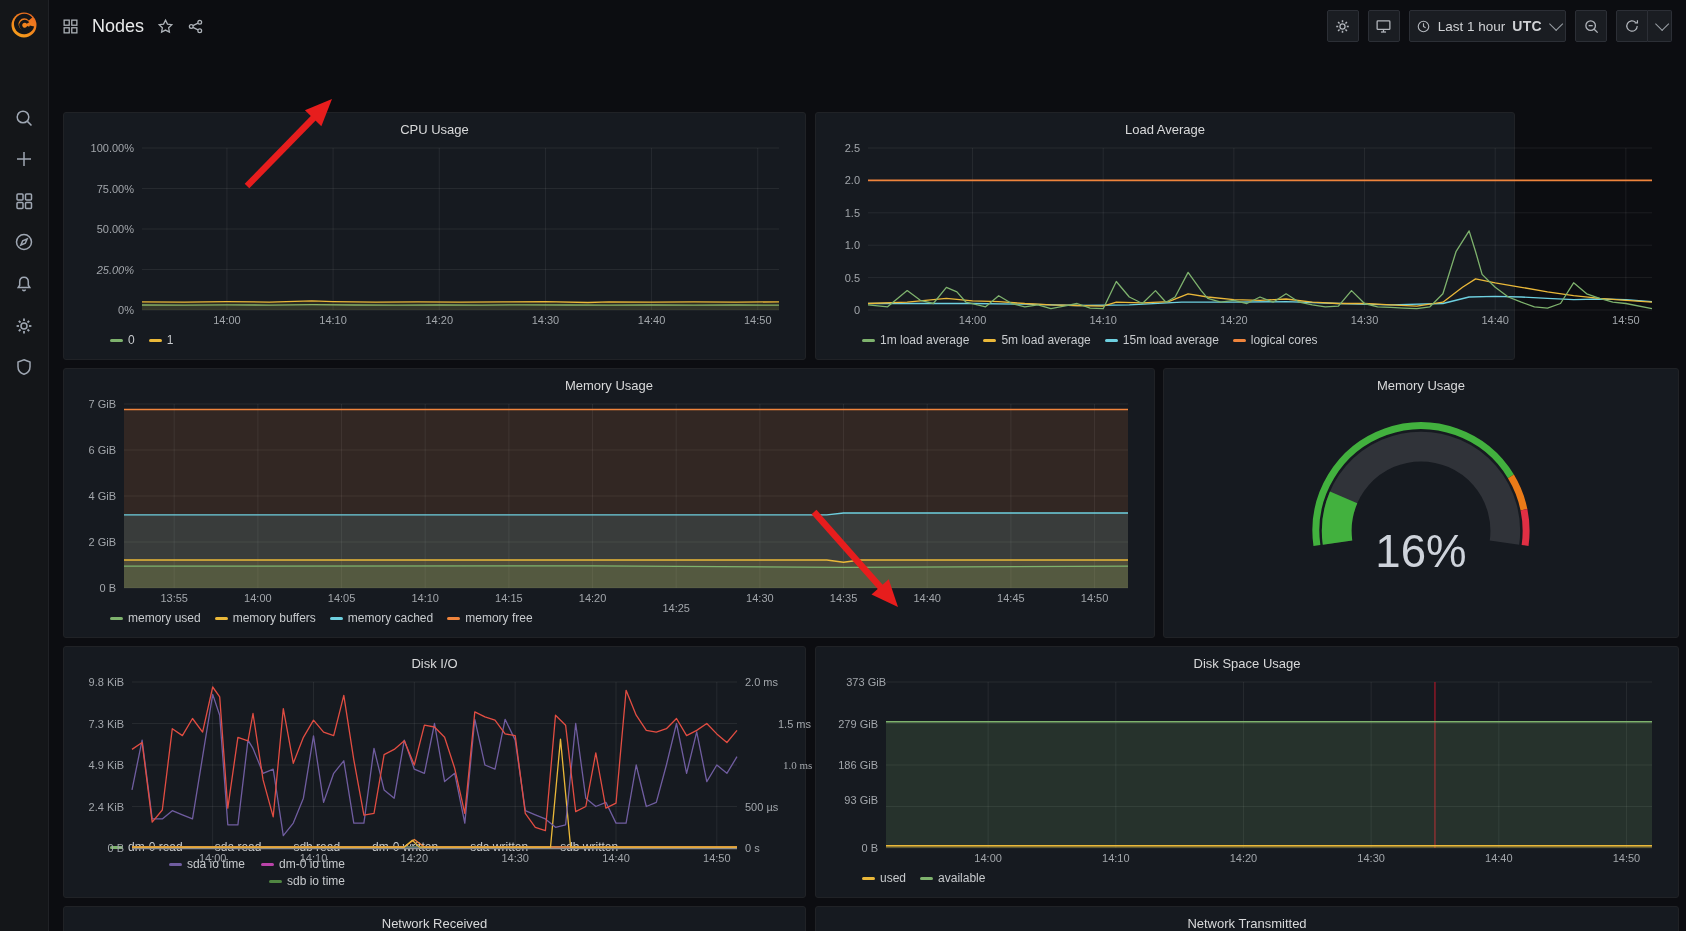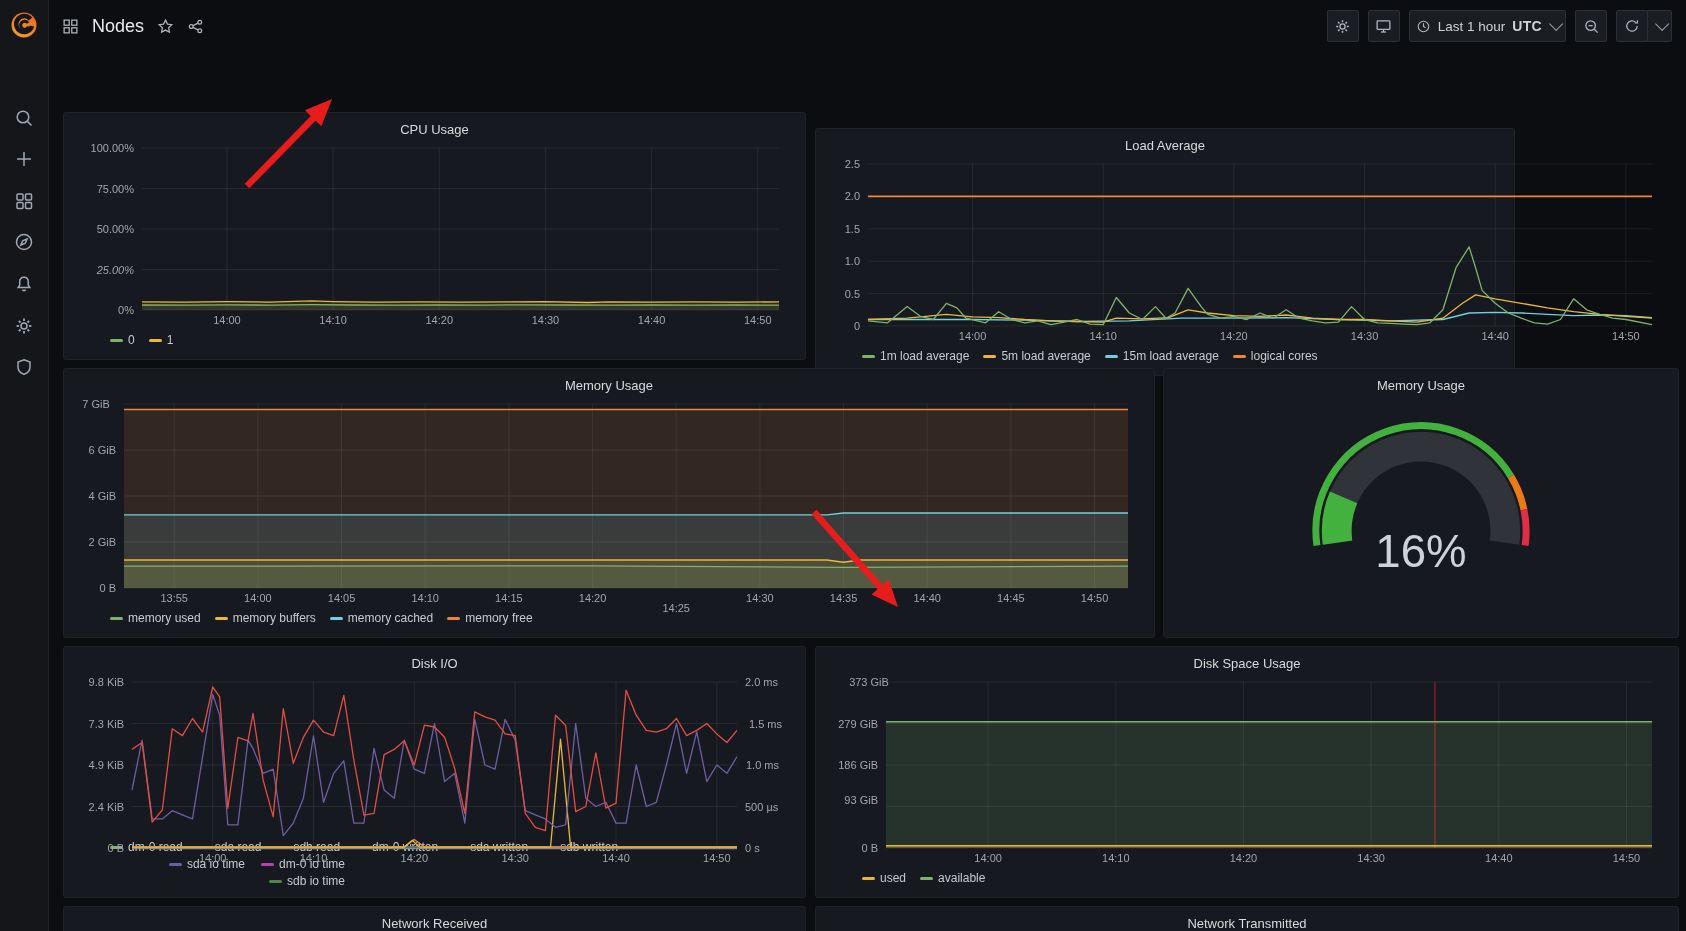--- a/index.html
+++ b/index.html
@@ -245,21 +245,21 @@
             <span>0</span>
           </div>
           <div class="lg-item">
             <span class="lg-swatch" style="background: rgb(234, 184, 57);"></span>
             <span>1</span>
           </div>
         </div>
       </div>
   </section>
 
-  <section class="panel" style="left:815px;top:128px;width:700px;height:248px">
+  <section class="panel" style="left:815px;top:112px;width:700px;height:248px">
     <div class="panel-title">Load Average</div>
     <div class="chart-wrap">
         <svg width="838" height="191" class="plot">
           <line x1="40" y1="170" x2="824" y2="170" stroke="rgba(255,255,255,0.07)" stroke-width="1"></line>
           <line x1="40" y1="137.6" x2="824" y2="137.6" stroke="rgba(255,255,255,0.07)" stroke-width="1"></line>
           <line x1="40" y1="105.2" x2="824" y2="105.2" stroke="rgba(255,255,255,0.07)" stroke-width="1"></line>
           <line x1="40" y1="72.8" x2="824" y2="72.8" stroke="rgba(255,255,255,0.07)" stroke-width="1"></line>
           <line x1="40" y1="40.400000000000006" x2="824" y2="40.400000000000006" stroke="rgba(255,255,255,0.07)" stroke-width="1"></line>
           <line x1="40" y1="8" x2="824" y2="8" stroke="rgba(255,255,255,0.07)" stroke-width="1"></line>
           <line x1="144.53333333333333" y1="8" x2="144.53333333333333" y2="170" stroke="rgba(255,255,255,0.07)" stroke-width="1"></line>
@@ -335,21 +335,21 @@
           <path d="M48.0 118.9L750.8 118.9L767.5 117.0L1052.0 117.0" fill="none" stroke="#6ED0E0" stroke-width="1.3" stroke-linejoin="round"></path>
           <path d="M48.0 163.9L750.8 163.9L767.5 166.2L784.3 163.9L1052.0 163.9L1052 192L48 192Z" fill="#EAB839" fill-opacity="0.13" stroke="none"></path>
           <path d="M48.0 163.9L750.8 163.9L767.5 166.2L784.3 163.9L1052.0 163.9" fill="none" stroke="#EAB839" stroke-width="1.5" stroke-linejoin="round"></path>
           <path d="M48.0 170.2L516.5 169.9L767.5 171.3L1052.0 170.2L1052 192L48 192Z" fill="#7EB26D" fill-opacity="0.13" stroke="none"></path>
           <path d="M48.0 170.2L516.5 169.9L767.5 171.3L1052.0 170.2" fill="none" stroke="#7EB26D" stroke-width="1.3" stroke-linejoin="round"></path>
         </svg>
         <div class="tick" style="left: 0px; width: 40px; top: 186px; text-align: right;">0 B</div>
         <div class="tick" style="left: 0px; width: 40px; top: 140px; text-align: right;">2 GiB</div>
         <div class="tick" style="left: 0px; width: 40px; top: 94px; text-align: right;">4 GiB</div>
         <div class="tick" style="left: 0px; width: 40px; top: 48px; text-align: right;">6 GiB</div>
-        <div class="tick" style="left: 0px; width: 40px; top: 2px; text-align: center;">7 GiB</div>
+        <div class="tick" style="left: 0px; width: 40px; top: 2px; text-align: right;">7 GiB</div>
         <div class="tick" style="left: 68.2px; width: 60px; top: 196px; text-align: center;">13:55</div>
         <div class="tick" style="left: 151.867px; width: 60px; top: 196px; text-align: center;">14:00</div>
         <div class="tick" style="left: 235.533px; width: 60px; top: 196px; text-align: center;">14:05</div>
         <div class="tick" style="left: 319.2px; width: 60px; top: 196px; text-align: center;">14:10</div>
         <div class="tick" style="left: 402.867px; width: 60px; top: 196px; text-align: center;">14:15</div>
         <div class="tick" style="left: 486.533px; width: 60px; top: 196px; text-align: center;">14:20</div>
         <div class="tick" style="left: 570.2px; width: 60px; top: 206px; text-align: center;">14:25</div>
         <div class="tick" style="left: 653.867px; width: 60px; top: 196px; text-align: center;">14:30</div>
         <div class="tick" style="left: 737.533px; width: 60px; top: 196px; text-align: center;">14:35</div>
         <div class="tick" style="left: 821.2px; width: 60px; top: 196px; text-align: center;">14:40</div>
@@ -416,23 +416,23 @@
           <path d="M56.0 173.0L328.3 173.0L338.3 165.4L348.4 173.0L661.0 173.0" fill="none" stroke="#EF843C" stroke-width="1.3" stroke-linejoin="round"></path>
           <path d="M56.0 173.1L328.3 173.1L336.3 166.2L343.4 173.1L474.5 173.1L484.5 65.1L494.6 173.1L661.0 173.1" fill="none" stroke="#EAB839" stroke-width="1.3" stroke-linejoin="round"></path>
           <path d="M56.0 115.9L66.1 66.1L76.2 144.9L86.3 144.9L96.3 136.7L106.4 140.8L116.5 144.9L126.6 82.7L136.7 20.4L143.7 41.2L151.8 150.8L161.9 150.8L172.0 66.1L177.0 74.4L187.1 99.3L197.2 95.2L207.3 161.6L217.3 149.1L227.4 124.2L237.5 61.9L247.6 128.3L257.7 99.3L267.8 86.8L277.8 149.1L287.9 149.1L298.0 74.4L308.1 115.9L318.2 124.2L328.3 66.1L338.3 95.2L348.4 99.3L358.5 49.5L368.6 107.6L378.7 99.3L388.8 149.1L398.8 45.3L408.9 91.0L419.0 95.2L429.1 45.3L439.2 66.1L449.3 136.7L459.3 140.8L469.4 144.9L479.5 153.3L489.6 150.8L499.7 49.5L509.8 124.2L519.8 132.5L529.9 128.3L540.0 149.1L550.1 149.1L560.2 91.0L570.3 132.5L580.3 128.3L590.4 91.0L600.5 49.5L610.6 99.3L620.7 57.8L630.8 107.6L640.8 91.0L650.9 99.3L661.0 82.7" fill="none" stroke="#705DA0" stroke-width="1.3" stroke-linejoin="round"></path>
           <path d="M56.0 75.4L66.1 68.5L76.2 148.1L86.3 136.0L96.3 54.7L106.4 61.6L116.5 44.5L126.6 58.1L136.7 13.0L143.7 22.9L151.8 134.2L161.9 63.3L172.0 66.8L177.0 39.5L187.1 105.9L197.2 142.9L207.3 34.6L217.3 89.3L227.4 63.3L237.5 46.2L247.6 58.1L257.7 61.6L267.8 21.3L277.8 85.8L287.9 141.1L298.0 139.4L308.1 80.6L318.2 75.4L328.3 66.8L338.3 91.0L348.4 51.2L358.5 53.0L368.6 63.3L378.7 94.3L388.8 139.4L398.8 37.9L408.9 42.9L419.0 46.2L429.1 59.9L439.2 61.6L449.3 139.4L459.3 153.3L469.4 156.7L479.5 41.2L489.6 51.2L499.7 137.7L509.8 132.5L519.8 78.9L529.9 134.2L540.0 129.2L550.1 16.3L560.2 41.2L570.3 56.4L580.3 58.1L590.4 54.7L600.5 44.5L610.6 61.6L620.7 56.4L630.8 49.5L640.8 59.9L650.9 68.5L661.0 56.4" fill="none" stroke="#E24D42" stroke-width="1.3" stroke-linejoin="round"></path>
         </svg>
         <div class="tick" style="left: 0px; width: 48px; top: 168px; text-align: right;">0 B</div>
         <div class="tick" style="left: 669px; width: 46px; top: 168px;">0 s</div>
         <div class="tick" style="left: 0px; width: 48px; top: 126.5px; text-align: right;">2.4 KiB</div>
         <div class="tick" style="left: 669px; width: 46px; top: 126.5px;">500 µs</div>
         <div class="tick" style="left: 0px; width: 48px; top: 85px; text-align: right;">4.9 KiB</div>
-        <div class="tick" style="left: 670px; width: 46px; top: 85px;">1.0 ms</div>
+        <div class="tick" style="left: 707px; width: 46px; top: 85px; font-family: Liberation Serif, serif;">1.0 ms</div>
         <div class="tick" style="left: 0px; width: 48px; top: 43.5px; text-align: right;">7.3 KiB</div>
-        <div class="tick" style="left: 673px; width: 46px; top: 43.5px;">1.5 ms</div>
+        <div class="tick" style="left: 702px; width: 46px; top: 43.5px;">1.5 ms</div>
         <div class="tick" style="left: 0px; width: 48px; top: 2px; text-align: right;">9.8 KiB</div>
         <div class="tick" style="left: 669px; width: 46px; top: 2px;">2.0 ms</div>
         <div class="tick" style="left: 106.667px; width: 60px; top: 178px; text-align: center;">14:00</div>
         <div class="tick" style="left: 207.5px; width: 60px; top: 178px; text-align: center;">14:10</div>
         <div class="tick" style="left: 308.333px; width: 60px; top: 178px; text-align: center;">14:20</div>
         <div class="tick" style="left: 409.167px; width: 60px; top: 178px; text-align: center;">14:30</div>
         <div class="tick" style="left: 510px; width: 60px; top: 178px; text-align: center;">14:40</div>
         <div class="tick" style="left: 610.833px; width: 60px; top: 178px; text-align: center;">14:50</div>
       </div>
     <div class="legend legend-split">
@@ -497,21 +497,21 @@
           <line x1="606.9666666666667" y1="8" x2="606.9666666666667" y2="174" stroke="#c4162a" stroke-width="1"></line>
           <path d="M58.0 47.7L824.0 47.7L824 174L58 174Z" fill="#7EB26D" fill-opacity="0.16" stroke="none"></path>
           <path d="M58.0 47.7L824.0 47.7" fill="none" stroke="#7EB26D" stroke-width="1.5" stroke-linejoin="round"></path>
           <path d="M58.0 171.8L824.0 171.8L824 174L58 174Z" fill="#EAB839" fill-opacity="0.25" stroke="none"></path>
           <path d="M58.0 171.8L824.0 171.8" fill="none" stroke="#EAB839" stroke-width="1.5" stroke-linejoin="round"></path>
         </svg>
         <div class="tick" style="left: 0px; width: 50px; top: 168px; text-align: right;">0 B</div>
         <div class="tick" style="left: 0px; width: 50px; top: 120px; text-align: right;">93 GiB</div>
         <div class="tick" style="left: 0px; width: 50px; top: 85px; text-align: right;">186 GiB</div>
         <div class="tick" style="left: 0px; width: 50px; top: 43.5px; text-align: right;">279 GiB</div>
-        <div class="tick" style="left: 16px; width: 50px; top: 2px; text-align: center;">373 GiB</div>
+        <div class="tick" style="left: 8px; width: 50px; top: 2px; text-align: right;">373 GiB</div>
         <div class="tick" style="left: 130.133px; width: 60px; top: 178px; text-align: center;">14:00</div>
         <div class="tick" style="left: 257.8px; width: 60px; top: 178px; text-align: center;">14:10</div>
         <div class="tick" style="left: 385.467px; width: 60px; top: 178px; text-align: center;">14:20</div>
         <div class="tick" style="left: 513.133px; width: 60px; top: 178px; text-align: center;">14:30</div>
         <div class="tick" style="left: 640.8px; width: 60px; top: 178px; text-align: center;">14:40</div>
         <div class="tick" style="left: 768.467px; width: 60px; top: 178px; text-align: center;">14:50</div>
       </div>
     <div class="legend">
         <div class="lg">
           <div class="lg-item">

